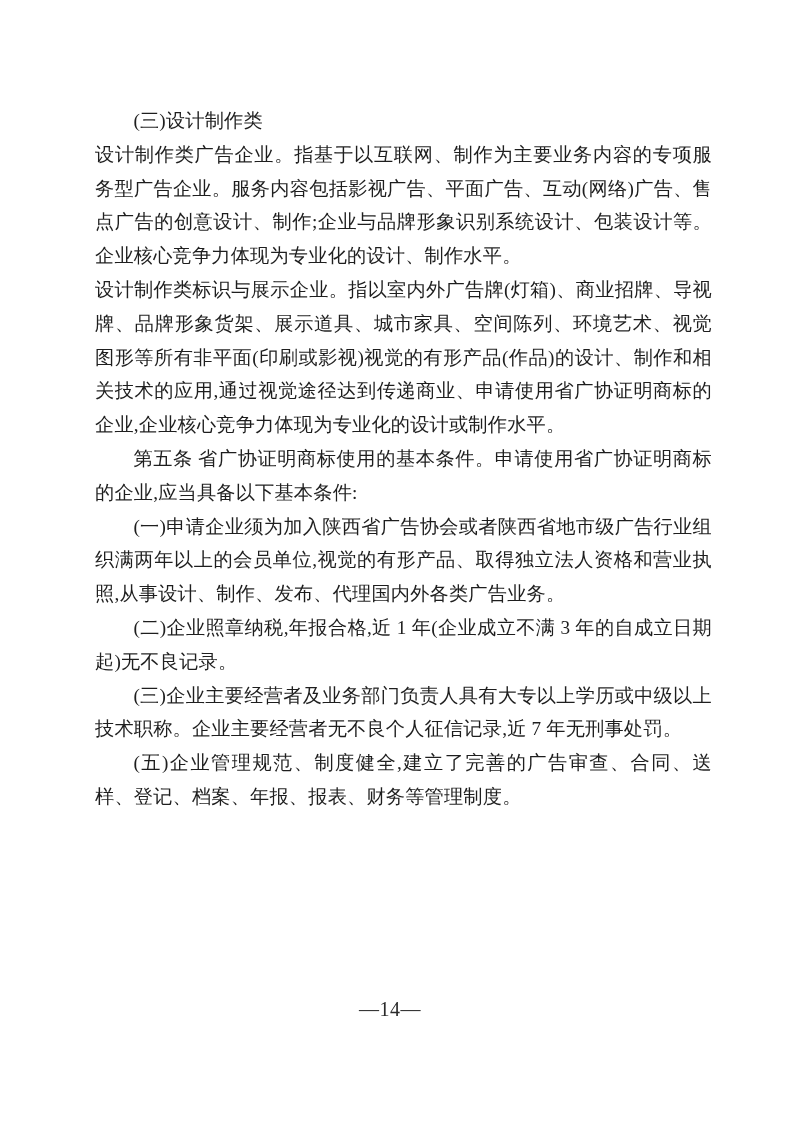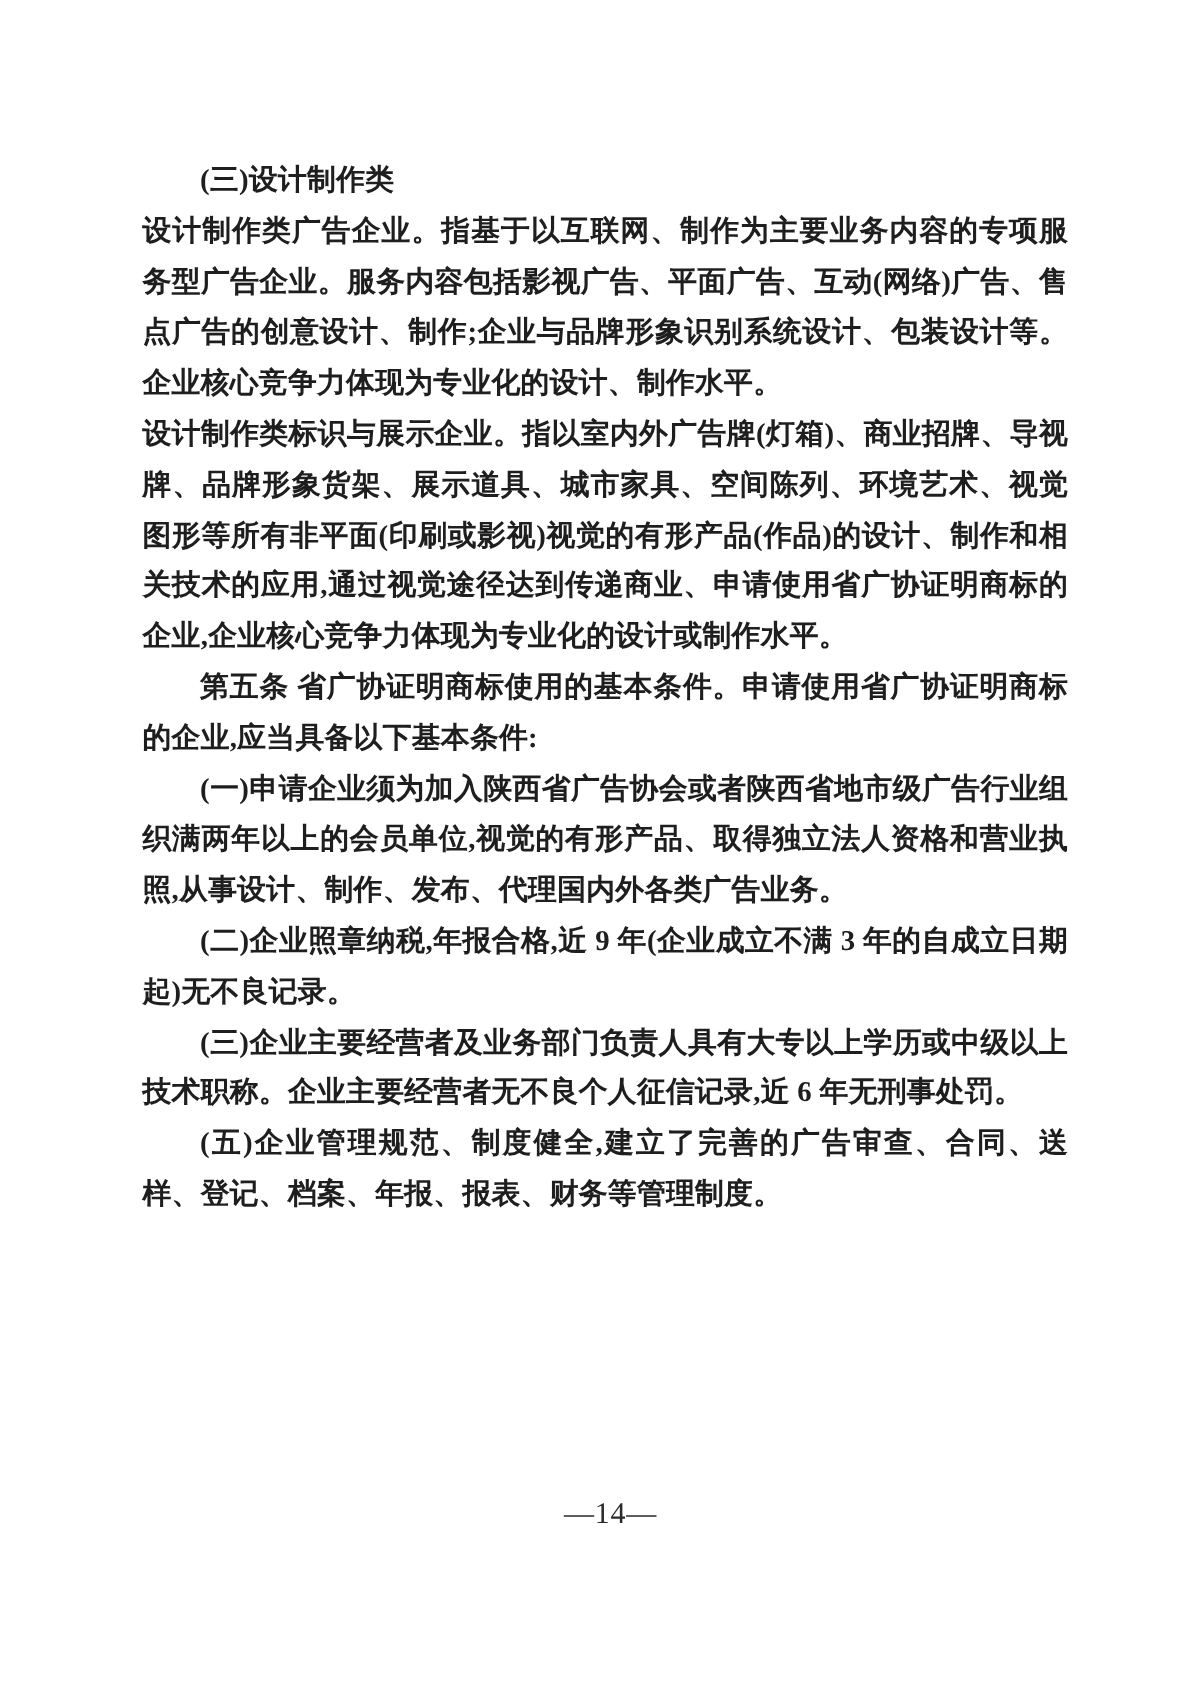--- a/index.html
+++ b/index.html
@@ -28,48 +28,47 @@
     font-size: 19.2px;
     line-height: 33.8px;
     text-align: justify;
     text-justify: inter-character;
     letter-spacing: 0.2px;
     word-break: break-all;
   }
   .para {
     margin: 0;
     padding: 0;
-    font-weight: bold;
   }
   .para.indent {
     text-indent: 2em;
   }
   .page-footer {
     position: absolute;
-    left: 112px;
+    left: 95px;
     top: 998px;
     width: 590px;
     text-align: center;
   }
   .page-number {
     font-size: 20px;
     letter-spacing: 0.5px;
     color: #2a2a2a;
   }
 </style>
 </head>
 <body>
 
 <main class="page">
   <section class="content" id="paragraphs">
       <p class="para indent">(三)设计制作类</p>
       <p class="para">设计制作类广告企业。指基于以互联网、制作为主要业务内容的专项服务型广告企业。服务内容包括影视广告、平面广告、互动(网络)广告、售点广告的创意设计、制作;企业与品牌形象识别系统设计、包装设计等。企业核心竞争力体现为专业化的设计、制作水平。</p>
       <p class="para">设计制作类标识与展示企业。指以室内外广告牌(灯箱)、商业招牌、导视牌、品牌形象货架、展示道具、城市家具、空间陈列、环境艺术、视觉图形等所有非平面(印刷或影视)视觉的有形产品(作品)的设计、制作和相关技术的应用,通过视觉途径达到传递商业、申请使用省广协证明商标的企业,企业核心竞争力体现为专业化的设计或制作水平。</p>
       <p class="para indent">第五条 省广协证明商标使用的基本条件。申请使用省广协证明商标的企业,应当具备以下基本条件:</p>
       <p class="para indent">(一)申请企业须为加入陕西省广告协会或者陕西省地市级广告行业组织满两年以上的会员单位,视觉的有形产品、取得独立法人资格和营业执照,从事设计、制作、发布、代理国内外各类广告业务。</p>
-      <p class="para indent">(二)企业照章纳税,年报合格,近 9 年(企业成立不满 3 年的自成立日期起)无不良记录。</p>
-      <p class="para indent">(三)企业主要经营者及业务部门负责人具有大专以上学历或中级以上技术职称。企业主要经营者无不良个人征信记录,近 6 年无刑事处罚。</p>
+      <p class="para indent">(二)企业照章纳税,年报合格,近 1 年(企业成立不满 3 年的自成立日期起)无不良记录。</p>
+      <p class="para indent">(三)企业主要经营者及业务部门负责人具有大专以上学历或中级以上技术职称。企业主要经营者无不良个人征信记录,近 7 年无刑事处罚。</p>
       <p class="para indent">(五)企业管理规范、制度健全,建立了完善的广告审查、合同、送样、登记、档案、年报、报表、财务等管理制度。</p>
     </section>
   <footer class="page-footer">
     <span class="page-number">—14—</span>
   </footer>
 </main>
 
 </body></html>

